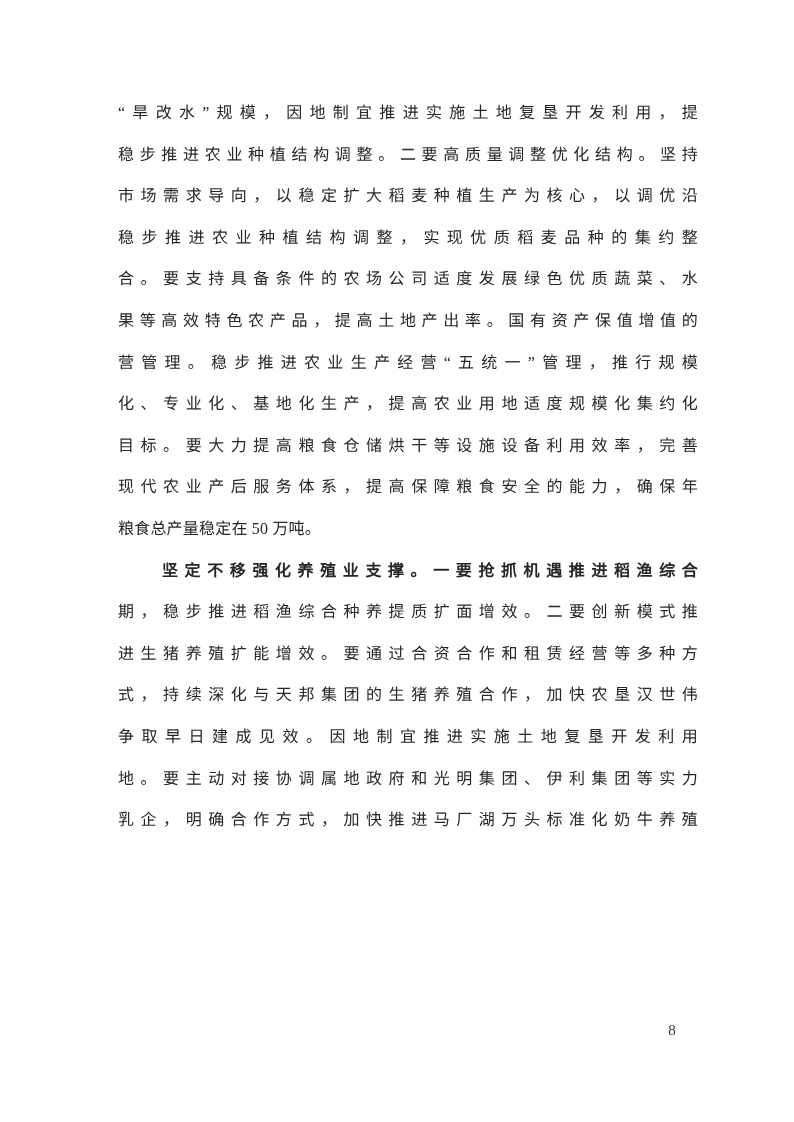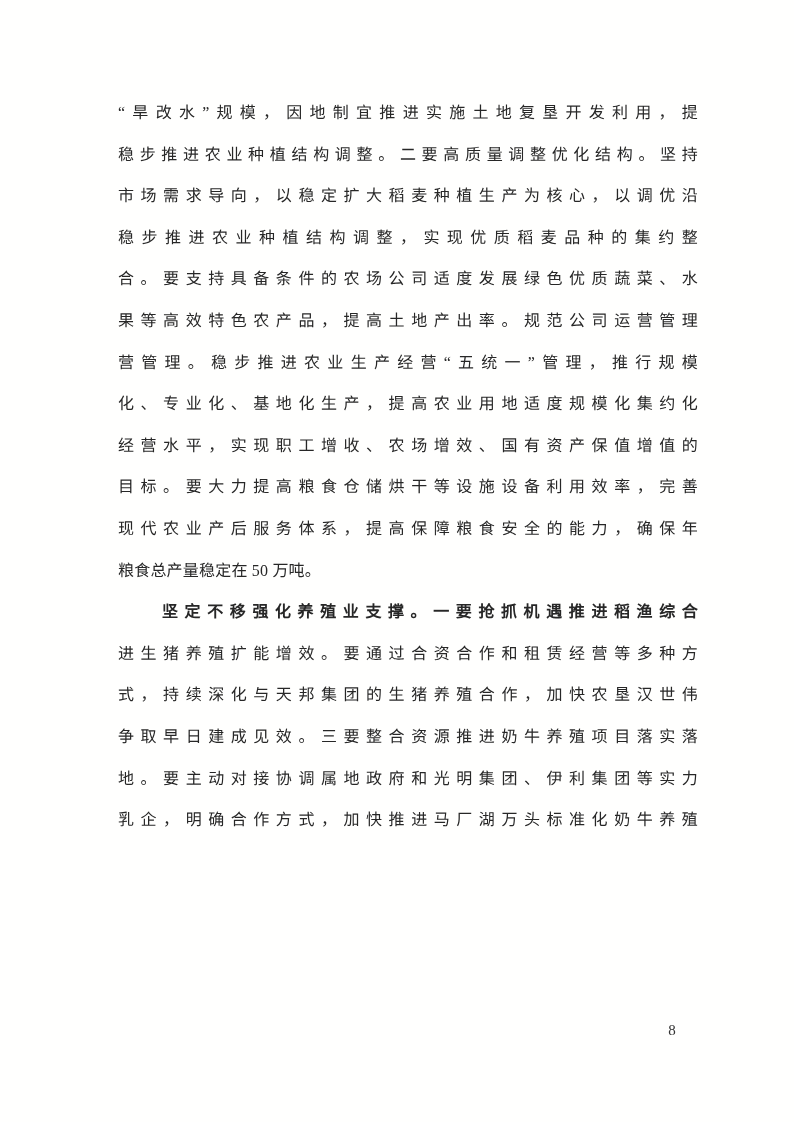--- a/index.html
+++ b/index.html
@@ -57,28 +57,28 @@
 </head>
 <body>
 
 <div class="page">
   <main class="text-block">
       <div class="text-line">“旱改水”规模，因地制宜推进实施土地复垦开发利用，提</div>
       <div class="text-line">稳步推进农业种植结构调整。二要高质量调整优化结构。坚持</div>
       <div class="text-line">市场需求导向，以稳定扩大稻麦种植生产为核心，以调优沿</div>
       <div class="text-line">稳步推进农业种植结构调整，实现优质稻麦品种的集约整</div>
       <div class="text-line">合。要支持具备条件的农场公司适度发展绿色优质蔬菜、水</div>
-      <div class="text-line">果等高效特色农产品，提高土地产出率。规范公司运营管理</div>
+      <div class="text-line">果等高效特色农产品，提高土地产出率。国有资产保值增值的</div>
       <div class="text-line">营管理。稳步推进农业生产经营“五统一”管理，推行规模</div>
       <div class="text-line">化、专业化、基地化生产，提高农业用地适度规模化集约化</div>
-      <div class="text-line">经营水平，实现职工增收、农场增效、国有资产保值增值的</div>
       <div class="text-line">目标。要大力提高粮食仓储烘干等设施设备利用效率，完善</div>
       <div class="text-line">现代农业产后服务体系，提高保障粮食安全的能力，确保年</div>
       <div class="text-line para-end">粮食总产量稳定在 50 万吨。</div>
       <div class="text-line first-indent">坚定不移强化养殖业支撑。一要抢抓机遇推进稻渔综合</div>
+      <div class="text-line">期，稳步推进稻渔综合种养提质扩面增效。二要创新模式推</div>
       <div class="text-line">进生猪养殖扩能增效。要通过合资合作和租赁经营等多种方</div>
       <div class="text-line">式，持续深化与天邦集团的生猪养殖合作，加快农垦汉世伟</div>
-      <div class="text-line">争取早日建成见效。三要整合资源推进奶牛养殖项目落实落</div>
+      <div class="text-line">争取早日建成见效。因地制宜推进实施土地复垦开发利用</div>
       <div class="text-line">地。要主动对接协调属地政府和光明集团、伊利集团等实力</div>
       <div class="text-line">乳企，明确合作方式，加快推进马厂湖万头标准化奶牛养殖</div>
     </main>
   <div class="page-number">8</div>
 </div>
 
 </body></html>

